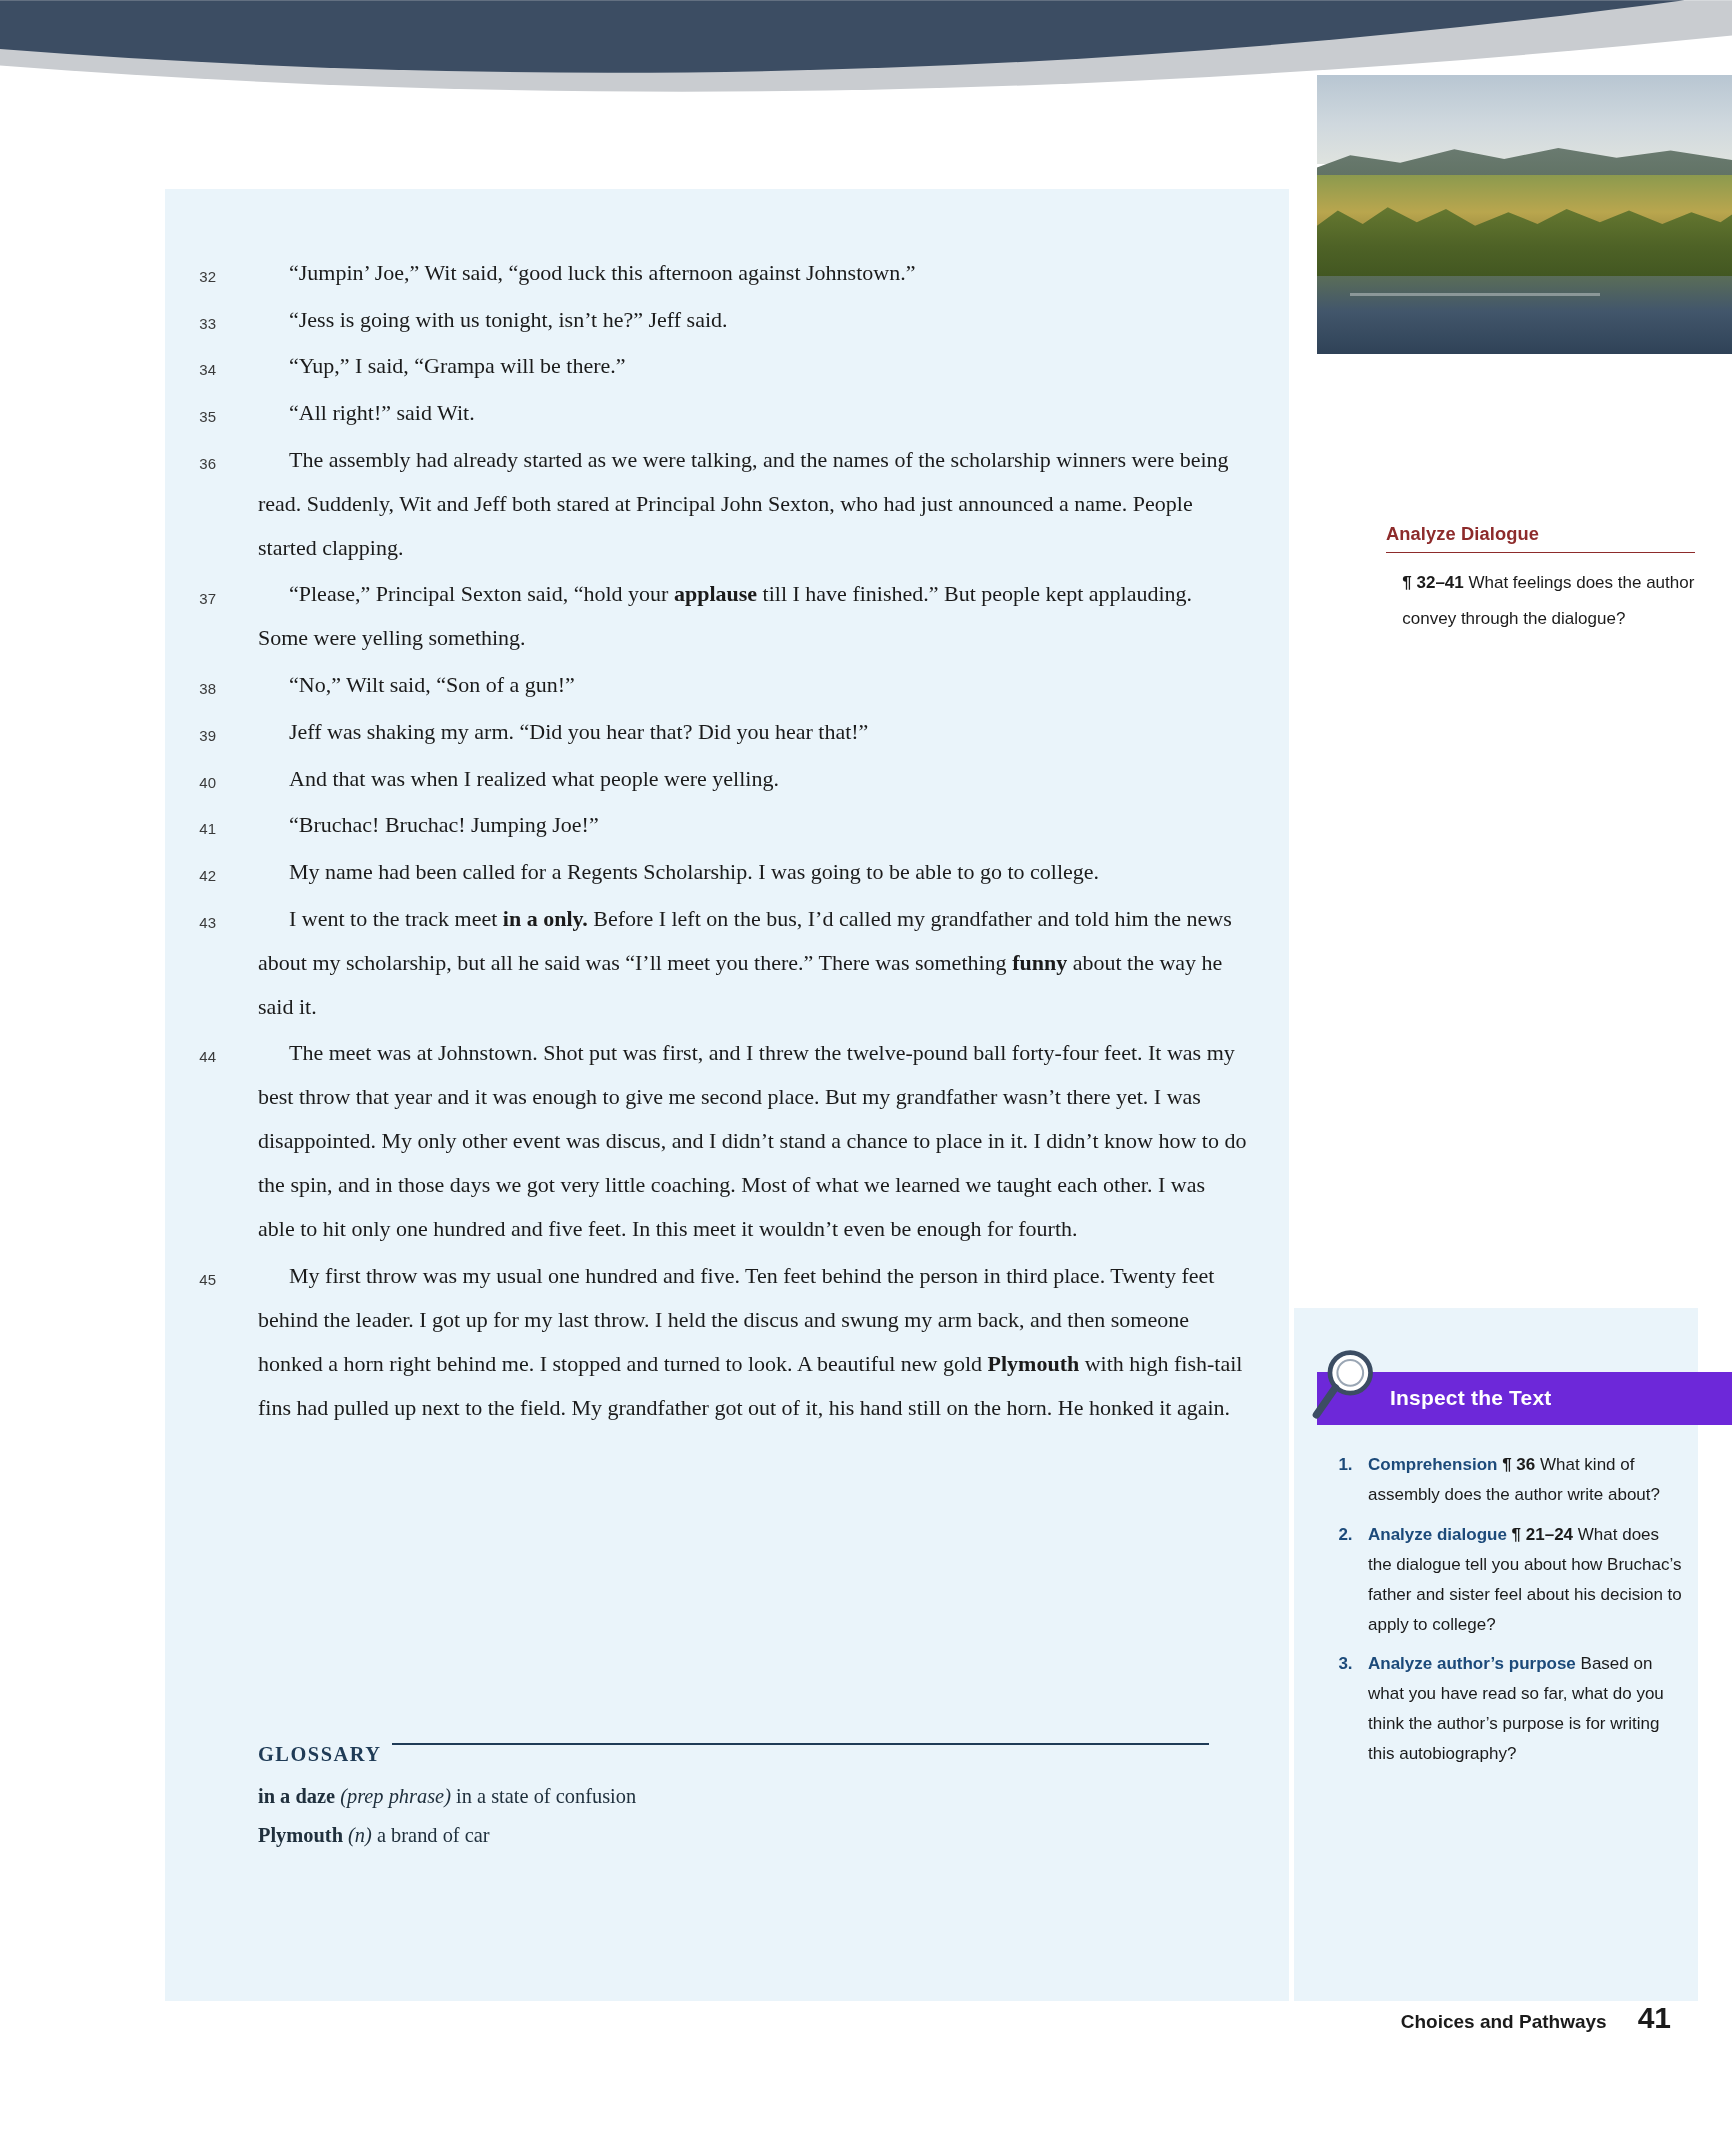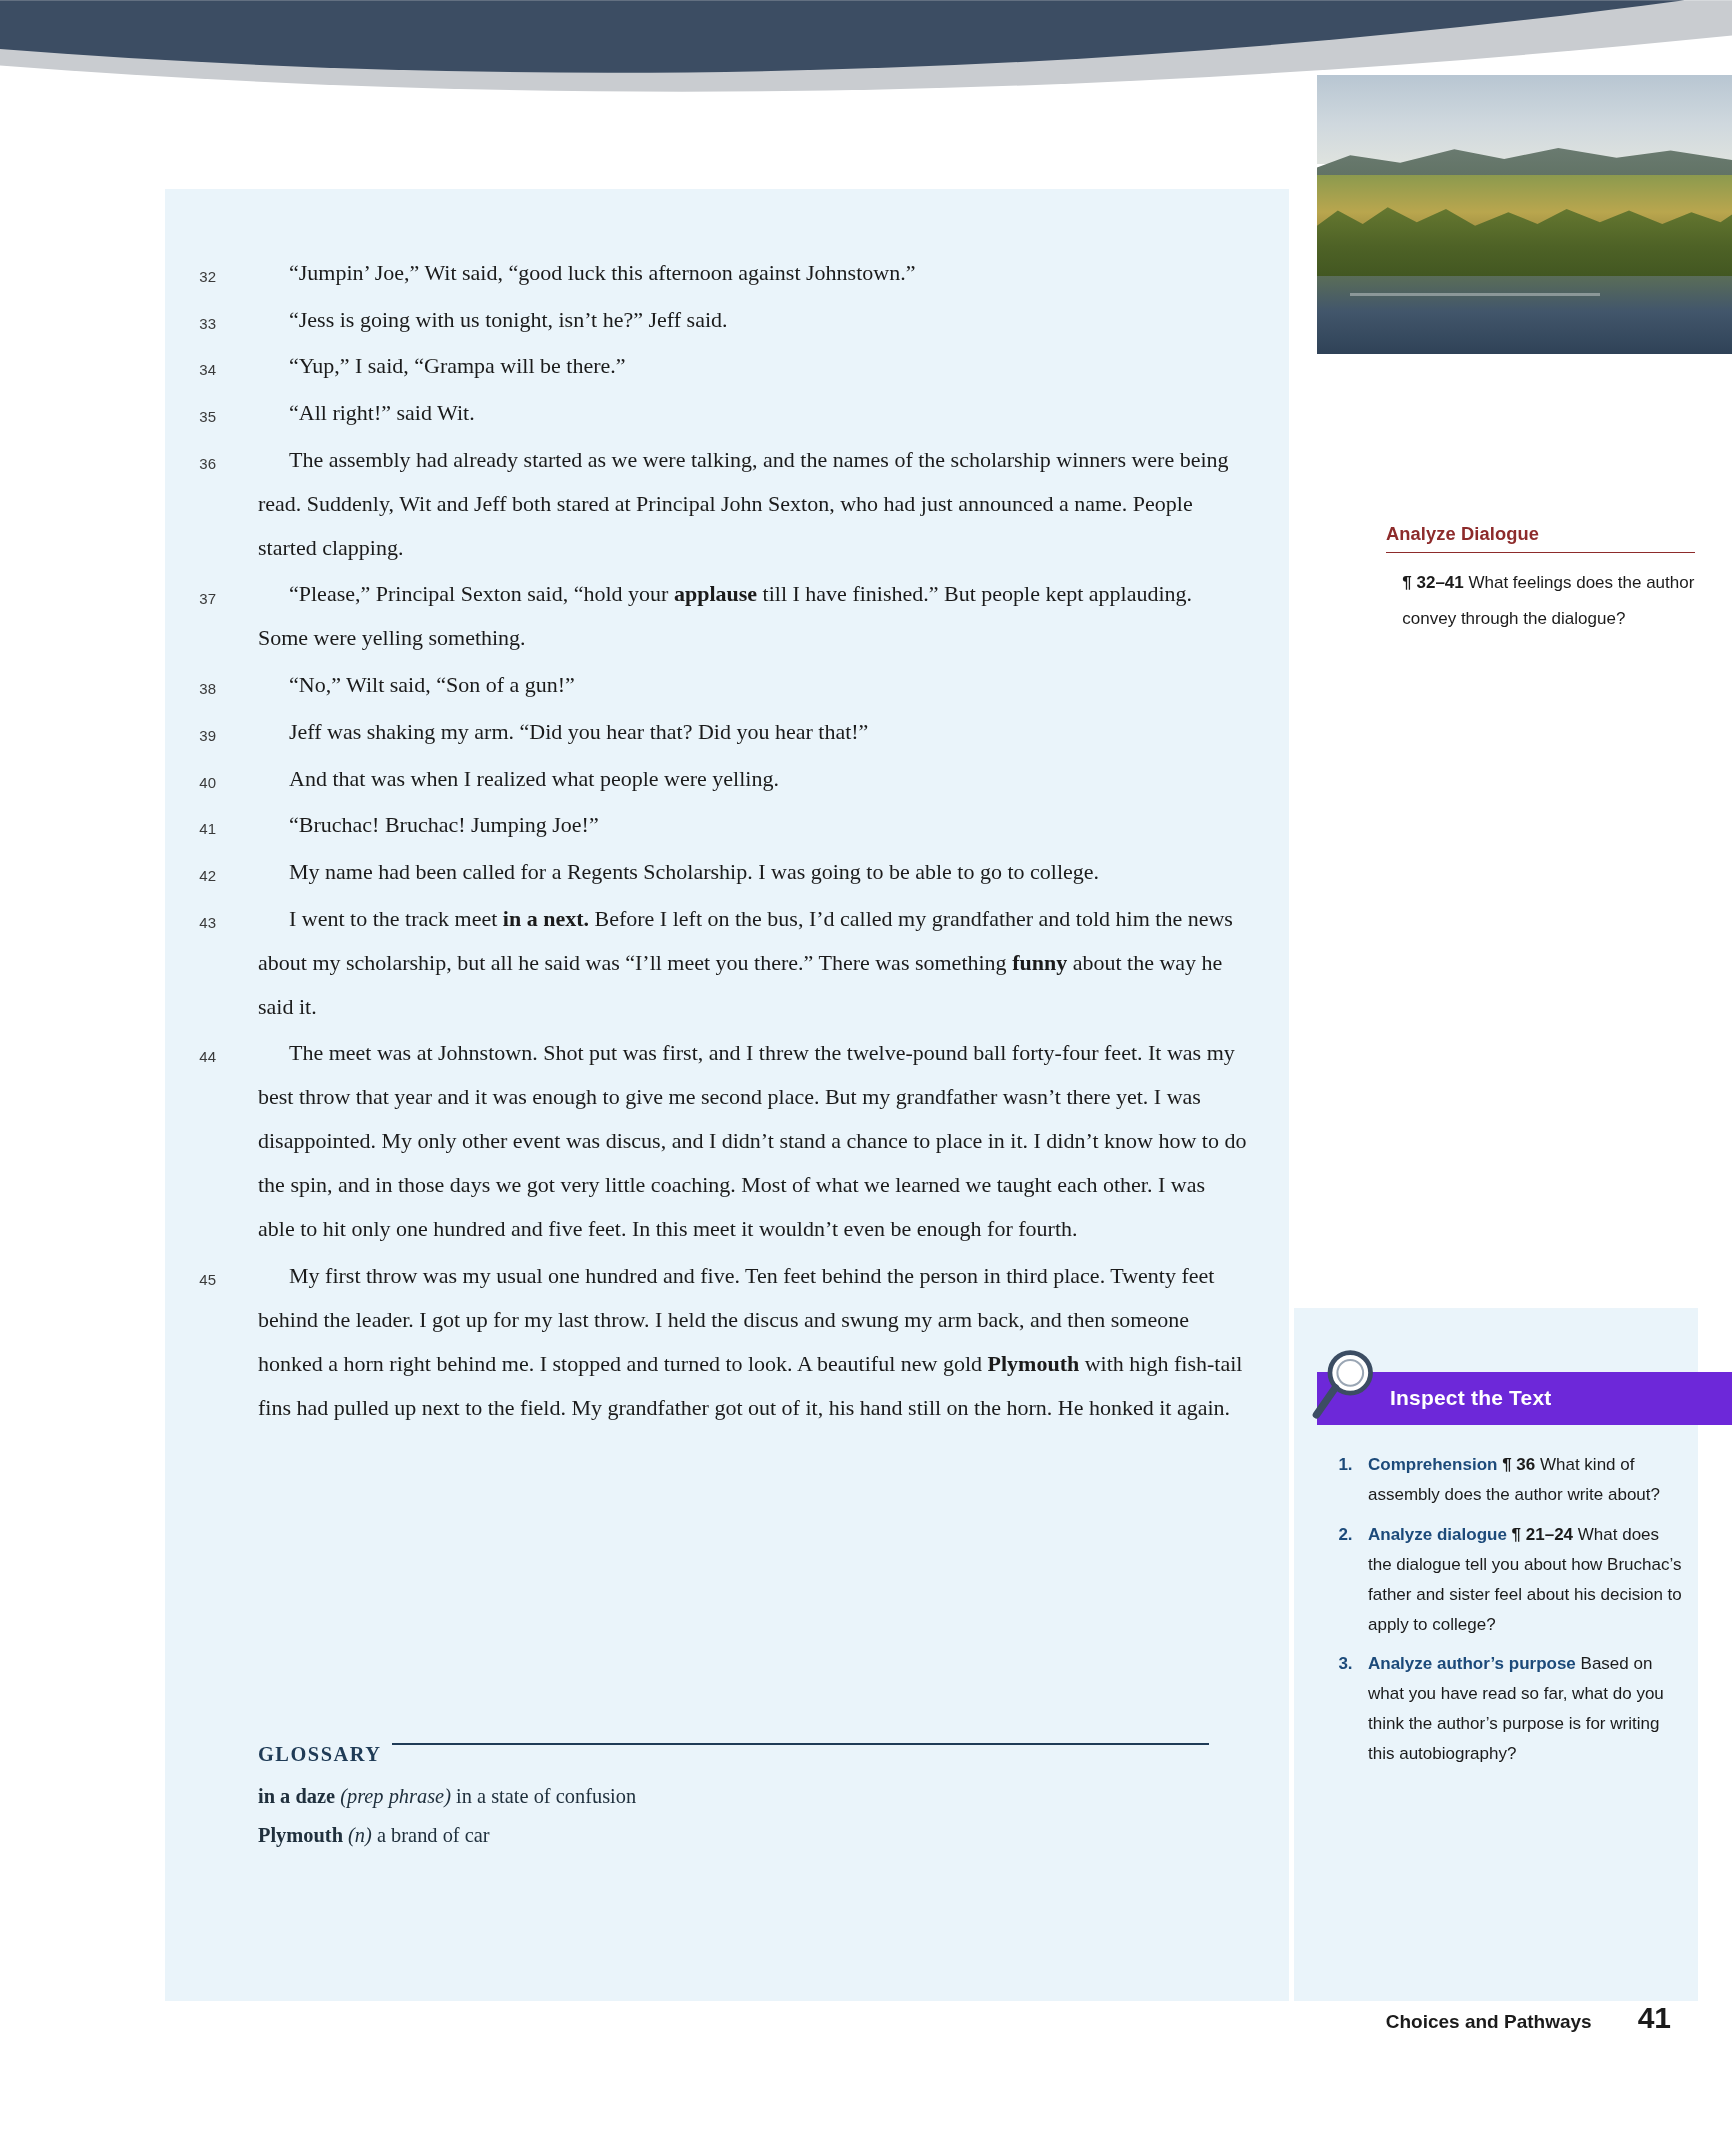--- a/index.html
+++ b/index.html
@@ -215,21 +215,21 @@
   }
   .inspect-item .lead { font-weight: bold; color: #1c4a7a; }
 
   
   .footer {
     position: absolute;
     bottom: 105px;
     right: 61px;
     display: flex;
     align-items: baseline;
-    gap: 46px;
+    gap: 31px;
   }
   .footer .fchapter {
     font-family: "Liberation Sans", sans-serif;
     font-weight: bold;
     font-size: 19px;
     color: #1b1b1b;
   }
   .footer .fpage {
     font-family: "Liberation Sans", sans-serif;
     font-weight: bold;
@@ -298,21 +298,21 @@
   <div class="para">
     <span class="lineno">41</span>
     <span class="ind"></span><span>“Bruchac! Bruchac! Jumping Joe!”</span>
   </div>
   <div class="para">
     <span class="lineno">42</span>
     <span class="ind"></span><span>My name had been called for a Regents Scholarship. I was going to be able to go to college.</span>
   </div>
   <div class="para">
     <span class="lineno">43</span>
-    <span class="ind"></span><span>I went to the track meet <b>in a next.</b> Before I left on the bus, I’d called my grandfather and told him the news about my scholarship, but all he said was “I’ll meet you there.” There was something <b>funny</b> about the way he said it.</span>
+    <span class="ind"></span><span>I went to the track meet <b>in a only.</b> Before I left on the bus, I’d called my grandfather and told him the news about my scholarship, but all he said was “I’ll meet you there.” There was something <b>funny</b> about the way he said it.</span>
   </div>
   <div class="para">
     <span class="lineno">44</span>
     <span class="ind"></span><span>The meet was at Johnstown. Shot put was first, and I threw the twelve-pound ball forty-four feet. It was my best throw that year and it was enough to give me second place. But my grandfather wasn’t there yet. I was disappointed. My only other event was discus, and I didn’t stand a chance to place in it. I didn’t know how to do the spin, and in those days we got very little coaching. Most of what we learned we taught each other. I was able to hit only one hundred and five feet. In this meet it wouldn’t even be enough for fourth.</span>
   </div>
   <div class="para">
     <span class="lineno">45</span>
     <span class="ind"></span><span>My first throw was my usual one hundred and five. Ten feet behind the person in third place. Twenty feet behind the leader. I got up for my last throw. I held the discus and swung my arm back, and then someone honked a horn right behind me. I stopped and turned to look. A beautiful new gold <b>Plymouth</b> with high fish-tail fins had pulled up next to the field. My grandfather got out of it, his hand still on the horn. He honked it again.</span>
   </div>
 </div>

